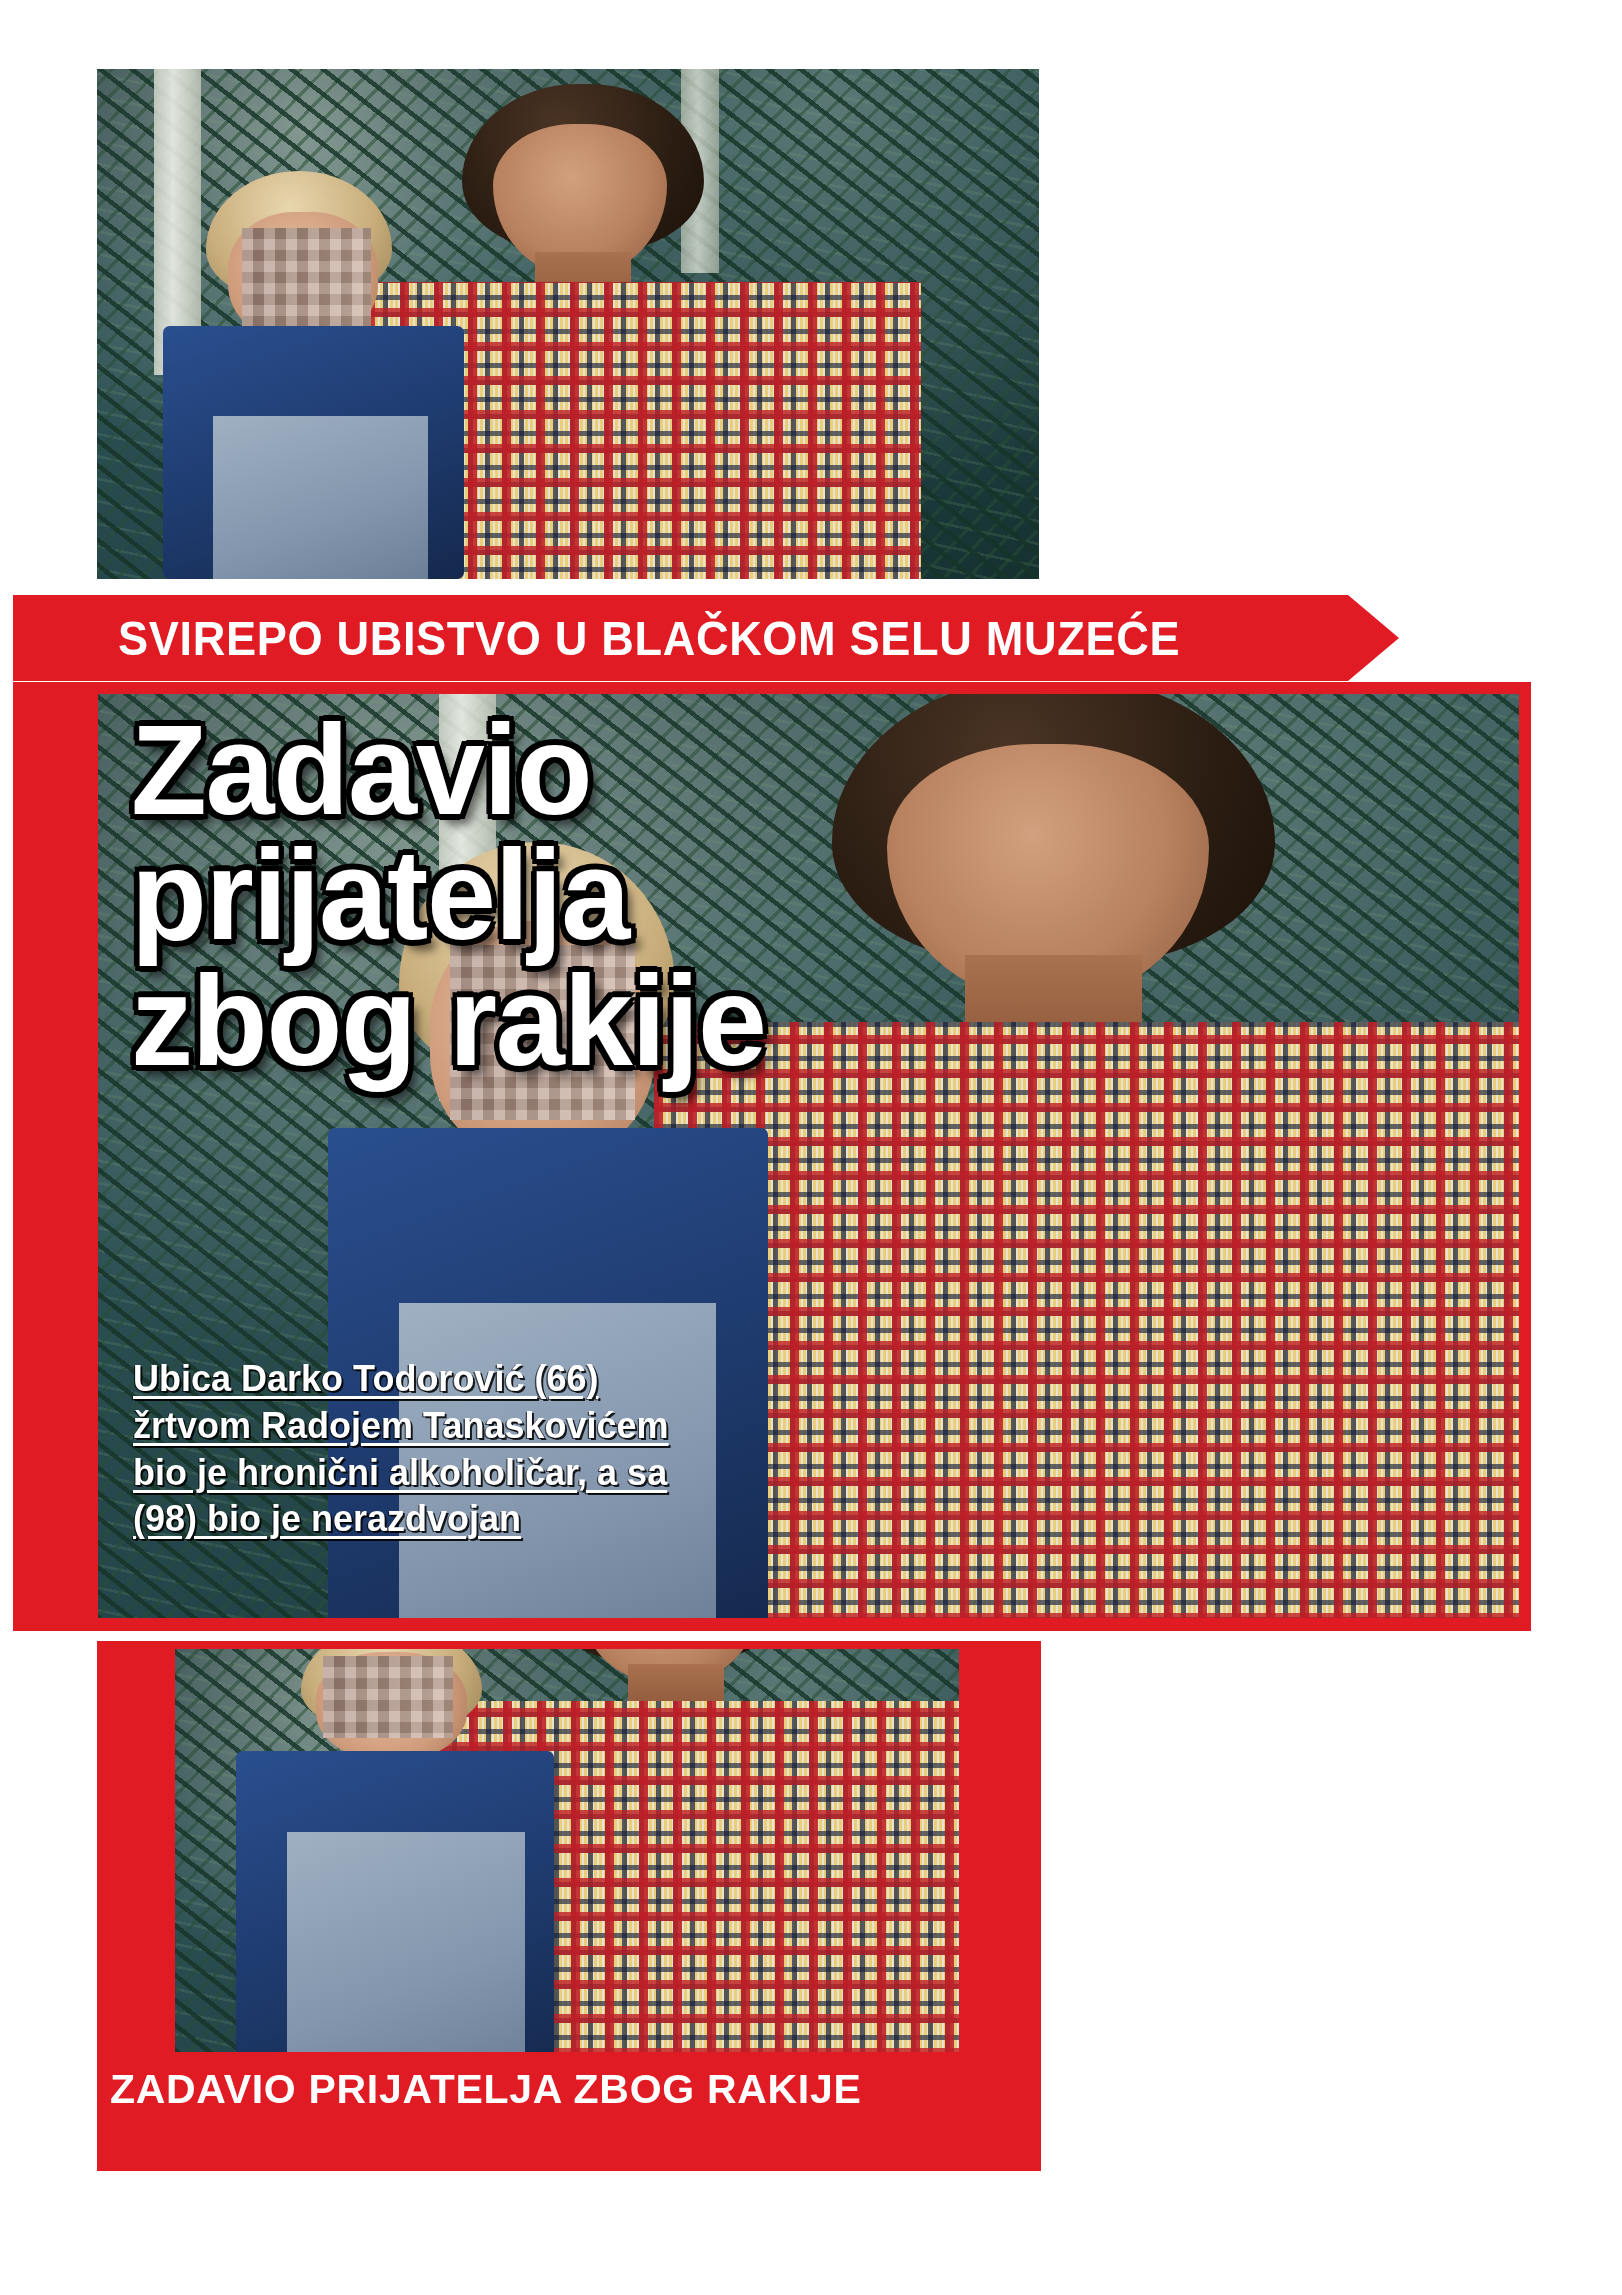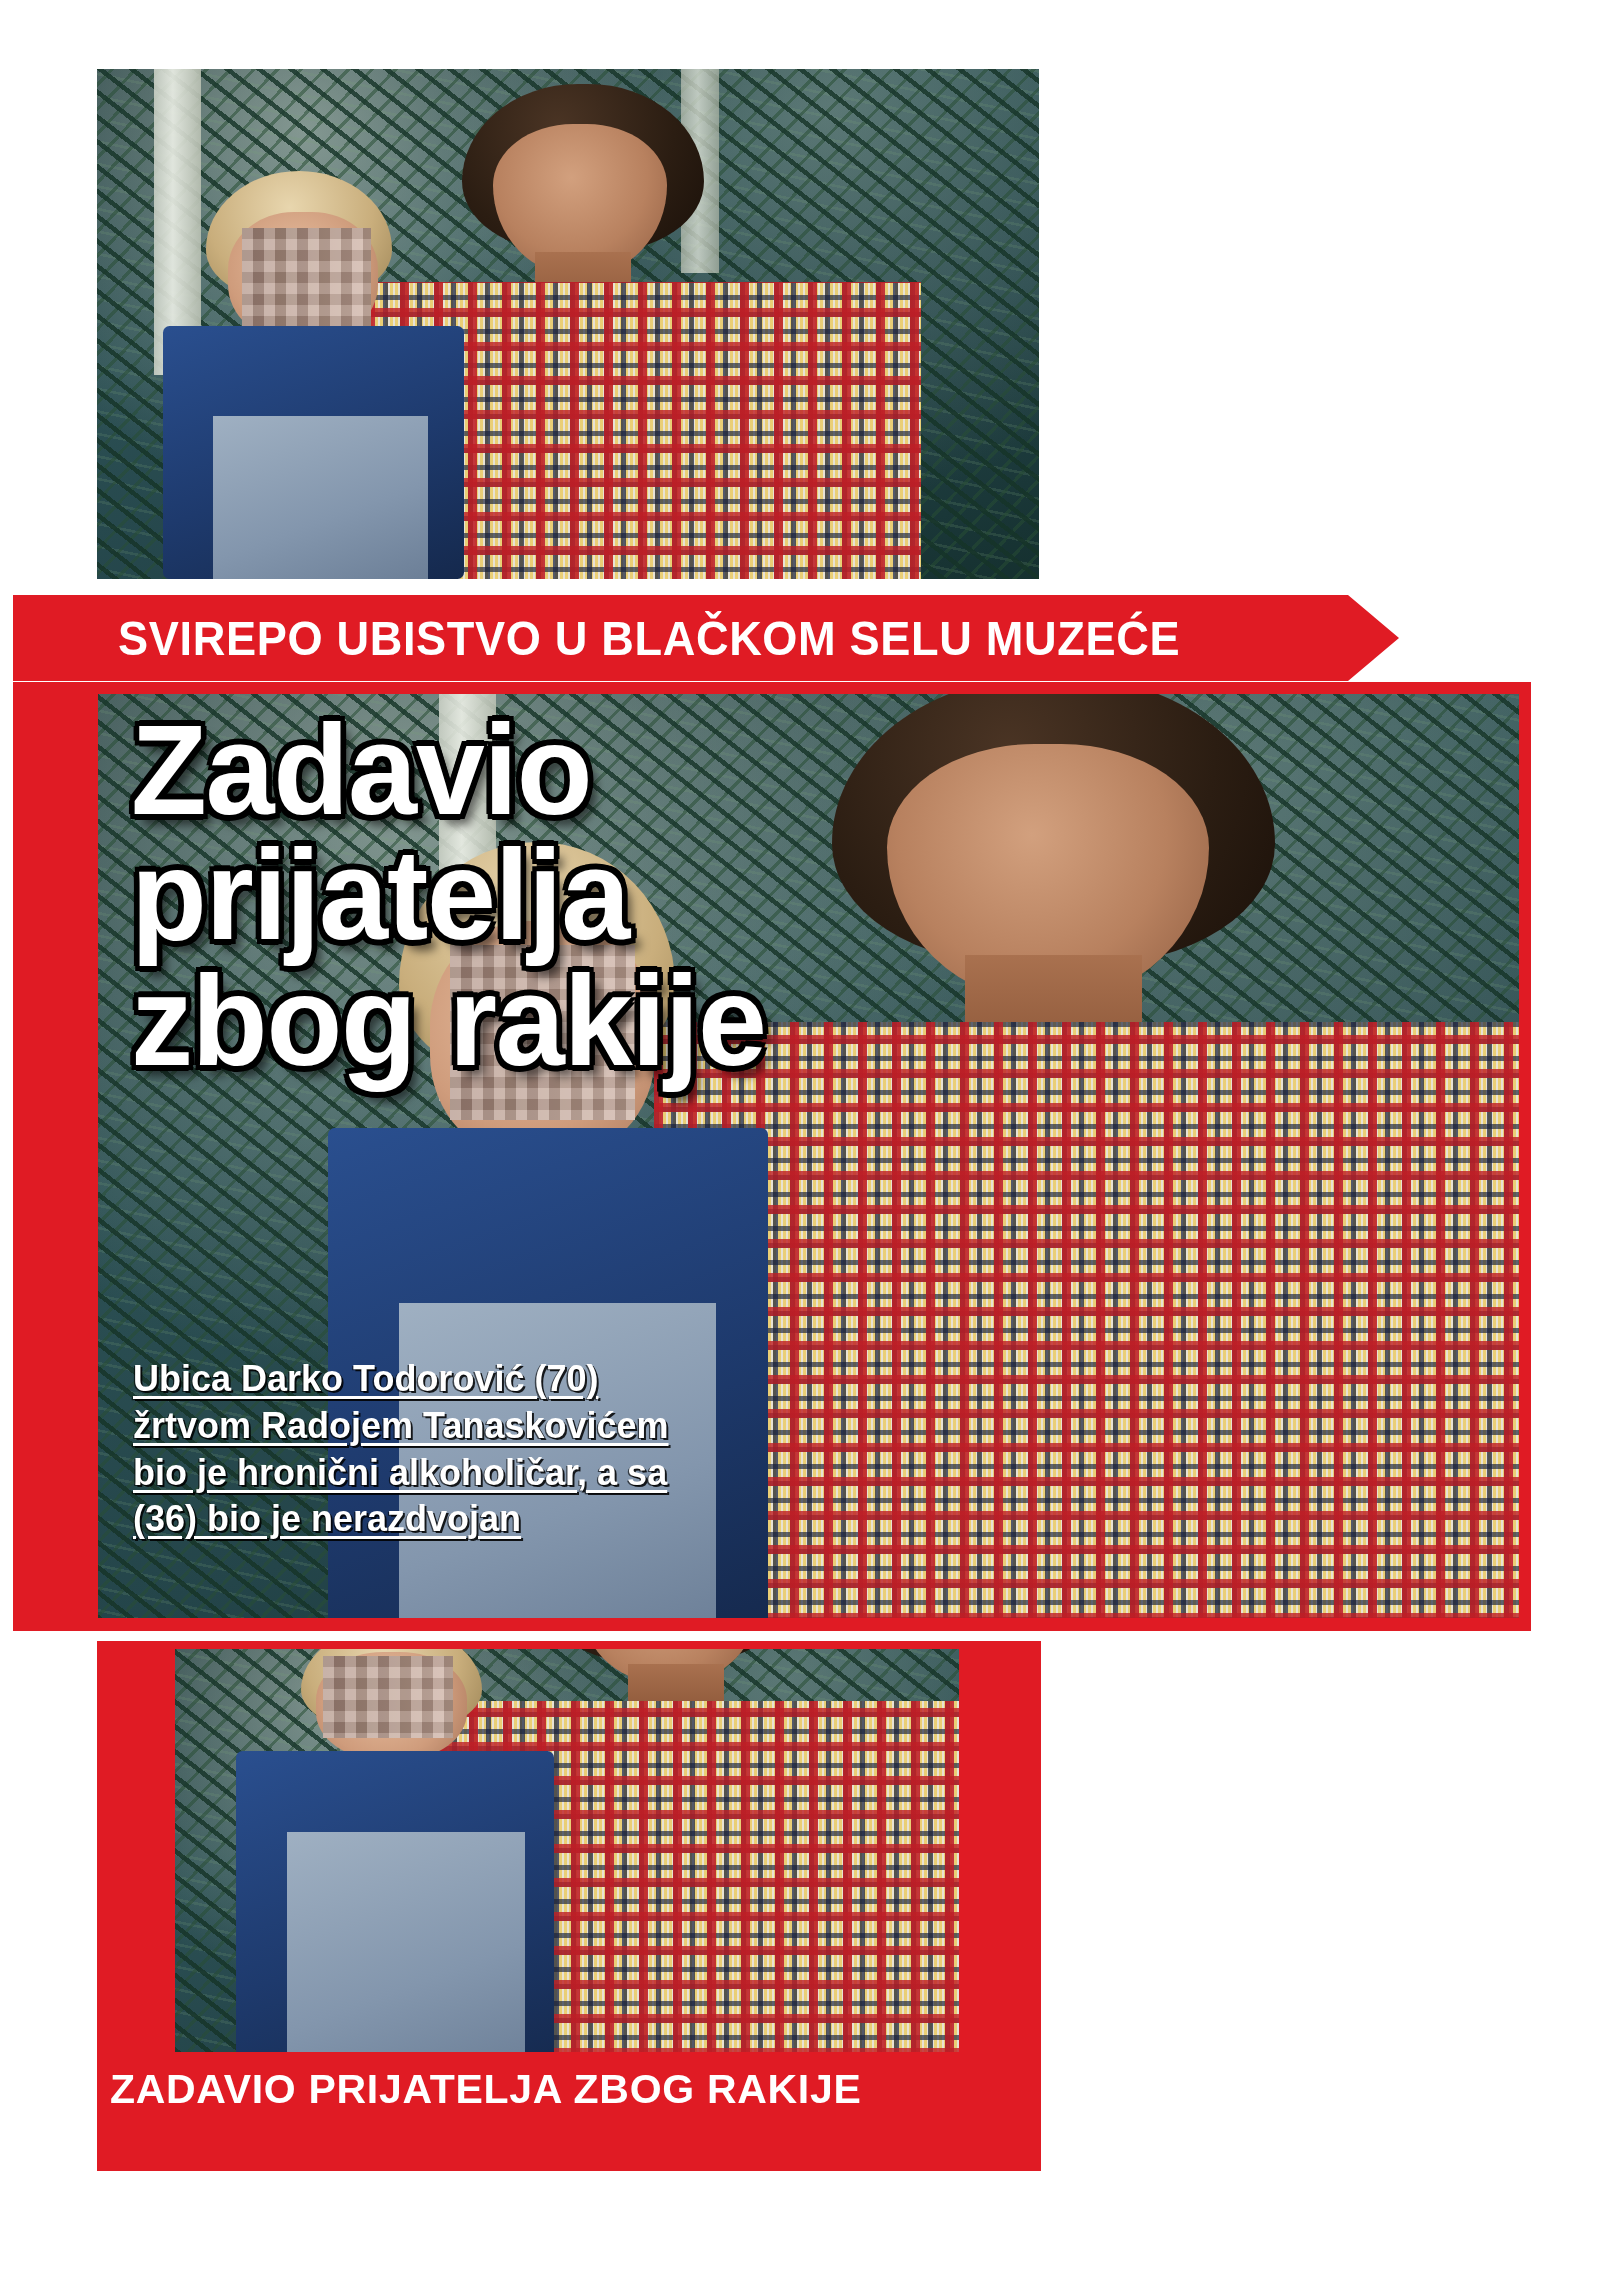--- a/index.html
+++ b/index.html
@@ -280,24 +280,24 @@
   </div>
 </div>
 
 <div id="headline">
   <span class="line">Zadavio</span>
   <span class="line">prijatelja</span>
   <span class="line">zbog rakije</span>
 </div>
 
 <div id="subhead">
-  <span class="line">Ubica Darko Todorović (70)</span>
+  <span class="line">Ubica Darko Todorović (66)</span>
   <span class="line">žrtvom Radojem Tanaskovićem</span>
   <span class="line">bio je hronični alkoholičar, a sa</span>
-  <span class="line">(36) bio je nerazdvojan</span>
+  <span class="line">(98) bio je nerazdvojan</span>
 </div>
 
 <div id="bottom-panel"></div>
 
 <div class="photo" id="bottom-photo">
   <div class="sky"></div>
   <div class="foliage"></div>
 
   <div class="man" style="left:20%;top:-30%;width:82%;height:130%;">
     <div class="hair" style="left:34%;top:0%;width:36%;height:26%;"></div>

